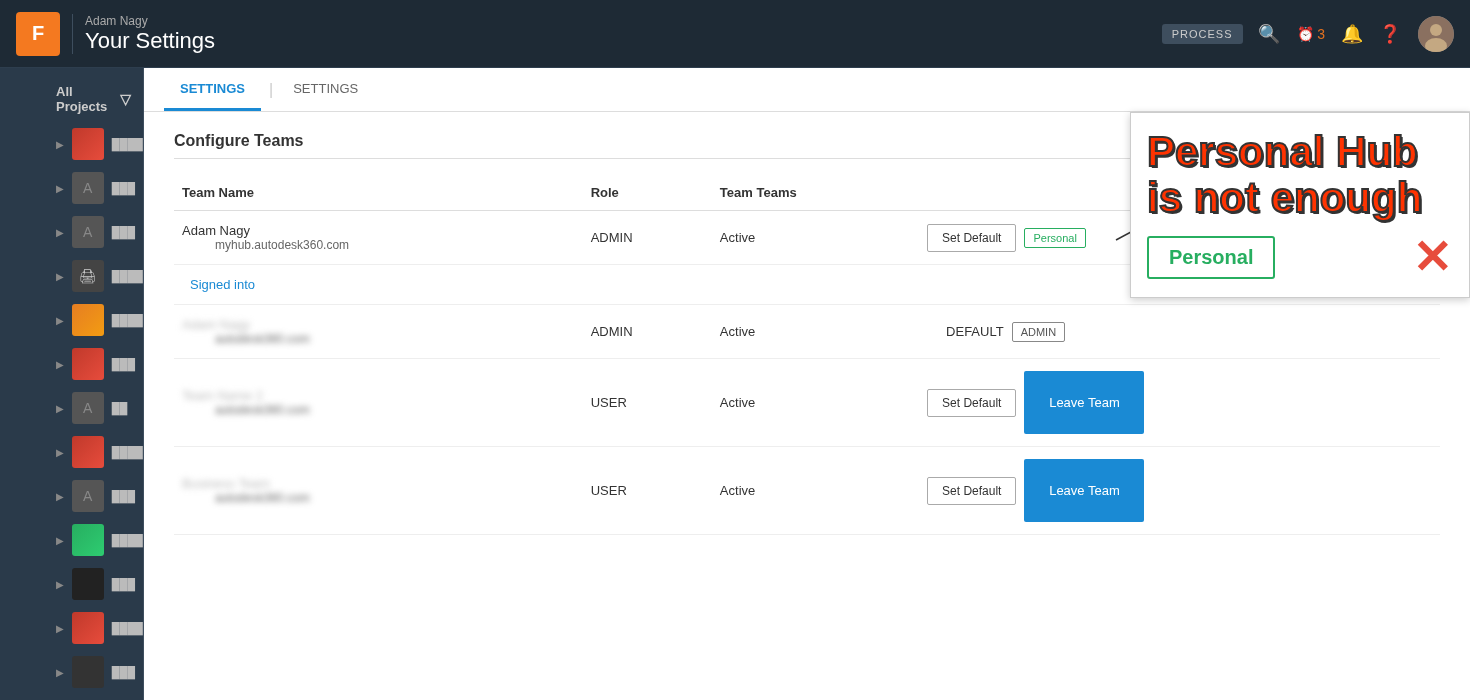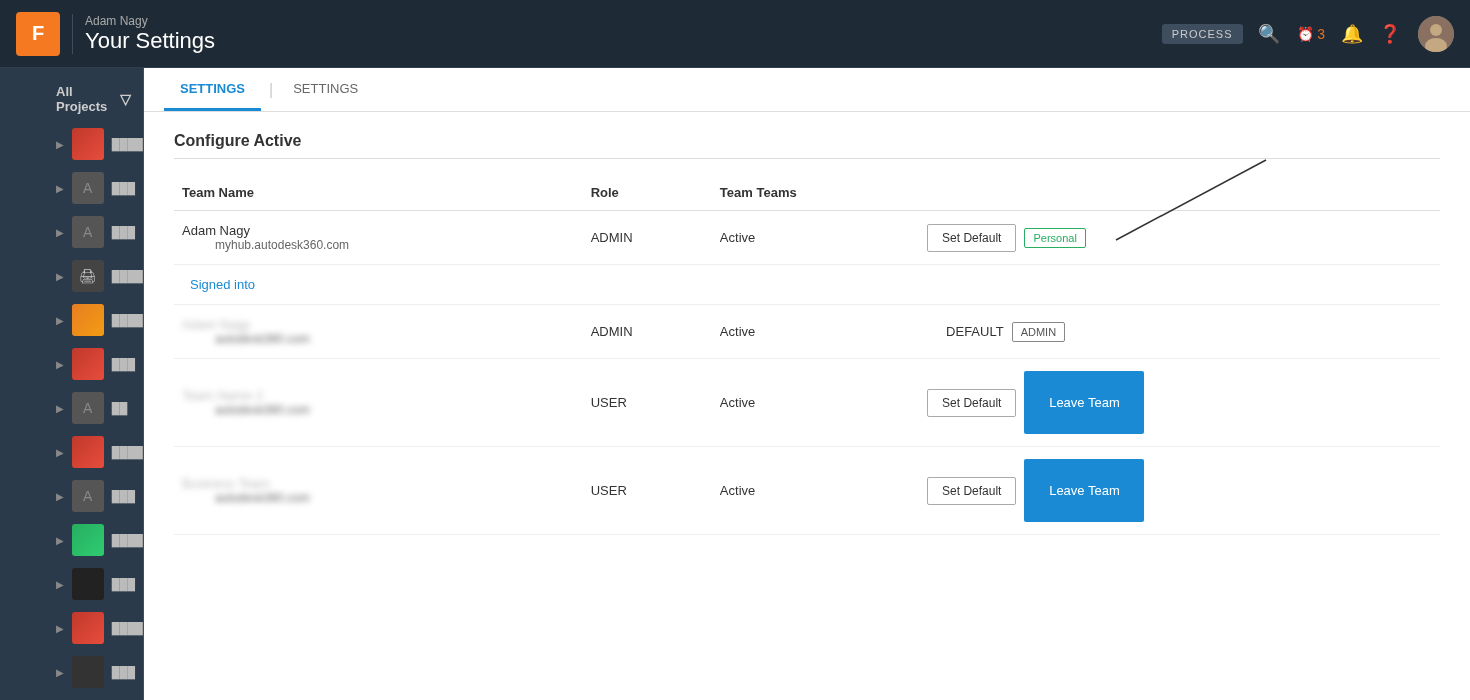--- a/index.html
+++ b/index.html
@@ -370,22 +370,29 @@
   <div class="content">
 
     <div class="tabs-bar">
       <div class="tab active">SETTINGS</div>
       <span class="tab-divider">|</span>
       <div class="tab">SETTINGS</div>
     </div>
 
     <div class="settings-content">
 
-
-      <h2 class="section-title">Configure Active</h2>
+      <div class="promo-banner">
+        <div class="promo-text">Personal Hub is not enough</div>
+        <div class="promo-bottom">
+          <div class="personal-badge-large">Personal</div>
+          <div class="close-x">✕</div>
+        </div>
+      </div>
+
+      <h2 class="section-title">Configure Teams</h2>
 
       <table class="teams-table">
         <thead>
           <tr>
             <th>Team Name</th>
             <th>Role</th>
             <th>Team Teams</th>
             <th></th>
           </tr>
         </thead>

